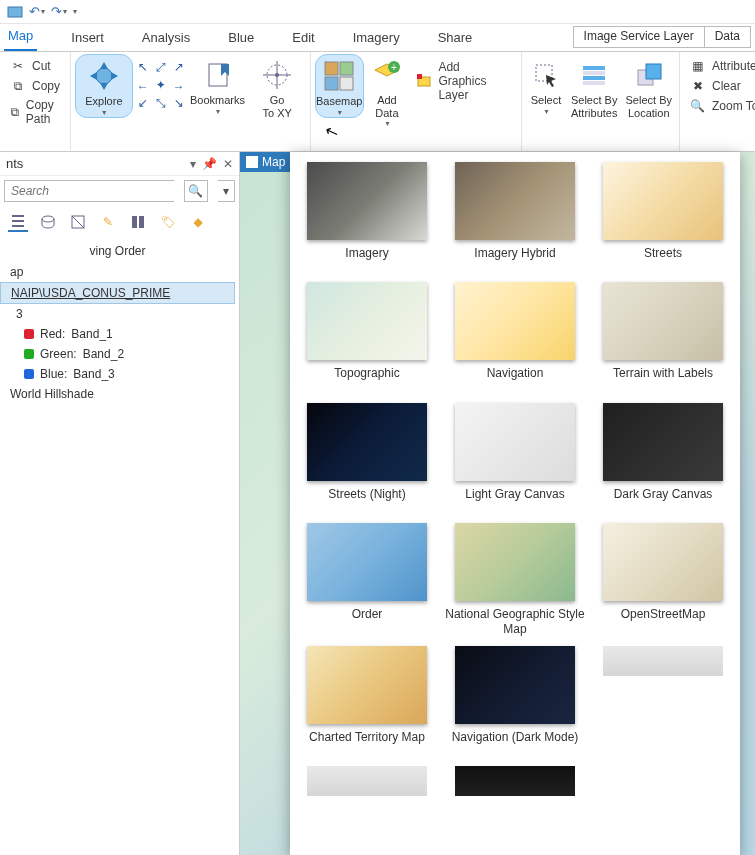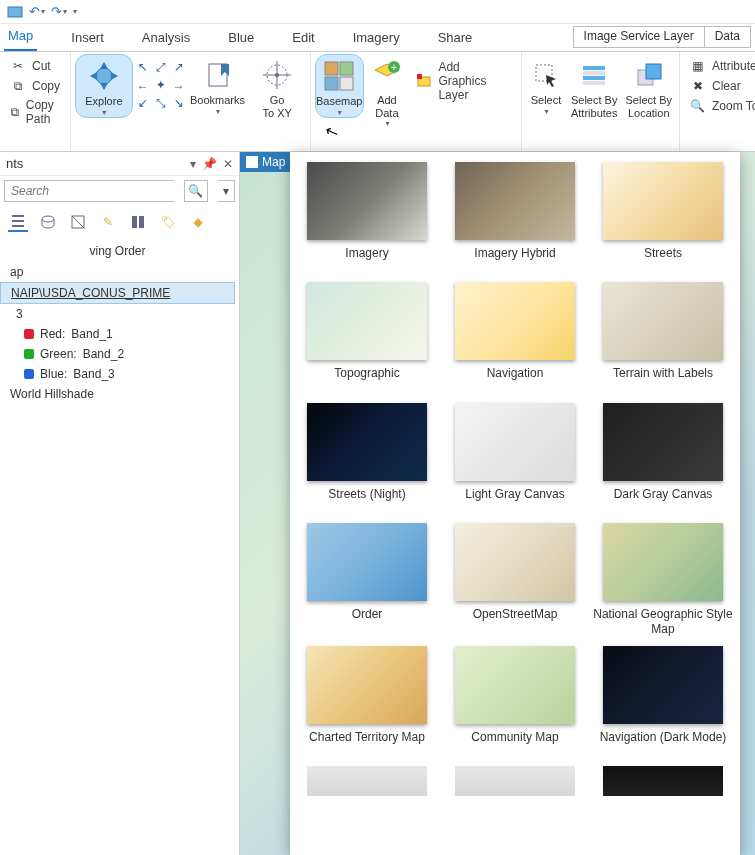--- a/index.html
+++ b/index.html
@@ -372,36 +372,32 @@
           </div>
           <div class="gitem">
             <div class="gthumb" style="background:linear-gradient(135deg,#1f1f1f,#2d2d2d,#3a3a3a)"></div>
             <div class="glabel">Dark Gray Canvas</div>
           </div>
           <div class="gitem">
             <div class="gthumb" style="background:linear-gradient(135deg,#9fc7e6,#7ab3dd,#4f93cb)"></div>
             <div class="glabel">Order</div>
           </div>
           <div class="gitem">
+            <div class="gthumb" style="background:linear-gradient(135deg,#dcd7a6,#b7cc9a,#8bb98f)"></div>
+            <div class="glabel">National Geographic Style Map</div>
+          </div>
+          <div class="gitem">
             <div class="gthumb" style="background:linear-gradient(135deg,#f4efe1,#e4dcc4,#d0c6a4)"></div>
             <div class="glabel">OpenStreetMap</div>
           </div>
           <div class="gitem">
-            <div class="gthumb" style="background:linear-gradient(135deg,#dcd7a6,#b7cc9a,#8bb98f)"></div>
-            <div class="glabel">National Geographic Style Map</div>
-          </div>
-          <div class="gitem">
             <div class="gthumb" style="background:linear-gradient(135deg,#f5e5b6,#e9c77e,#d9a75a)"></div>
             <div class="glabel">Charted Territory Map</div>
           </div>
           <div class="gitem">
-            <div class="gthumb" style="background:linear-gradient(135deg,#e4eecf,#cfe2b7,#b8d39b)"></div>
-            <div class="glabel">Community Map</div>
-          </div>
-          <div class="gitem">
             <div class="gthumb" style="background:linear-gradient(135deg,#0a0c14,#111a2e,#1a2641)"></div>
             <div class="glabel">Navigation (Dark Mode)</div>
           </div>
           <div class="gitem">
             <div class="gthumb peek" style="background:linear-gradient(#e8e8e8,#d6d6d6)"></div>
           </div>
           <div class="gitem">
             <div class="gthumb peek" style="background:linear-gradient(#e8e8e8,#d6d6d6)"></div>
           </div>
           <div class="gitem">

